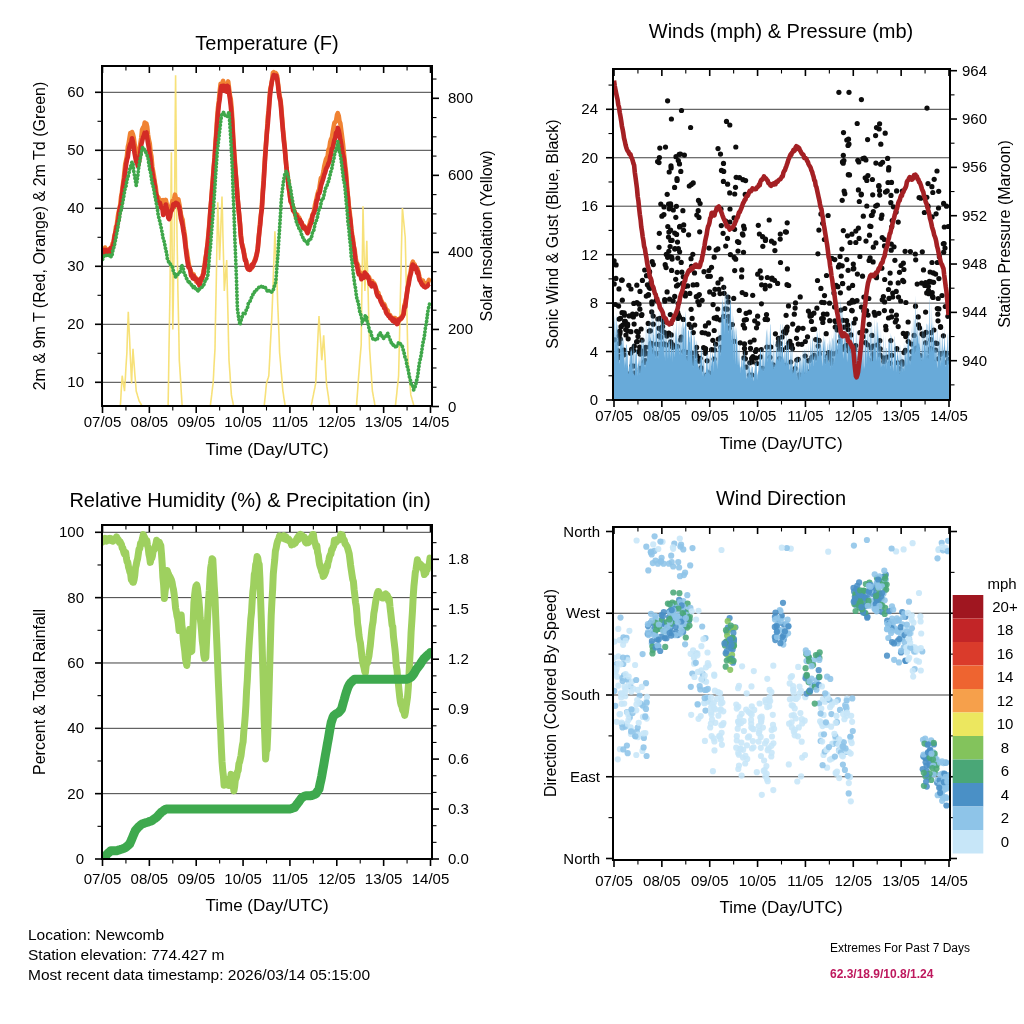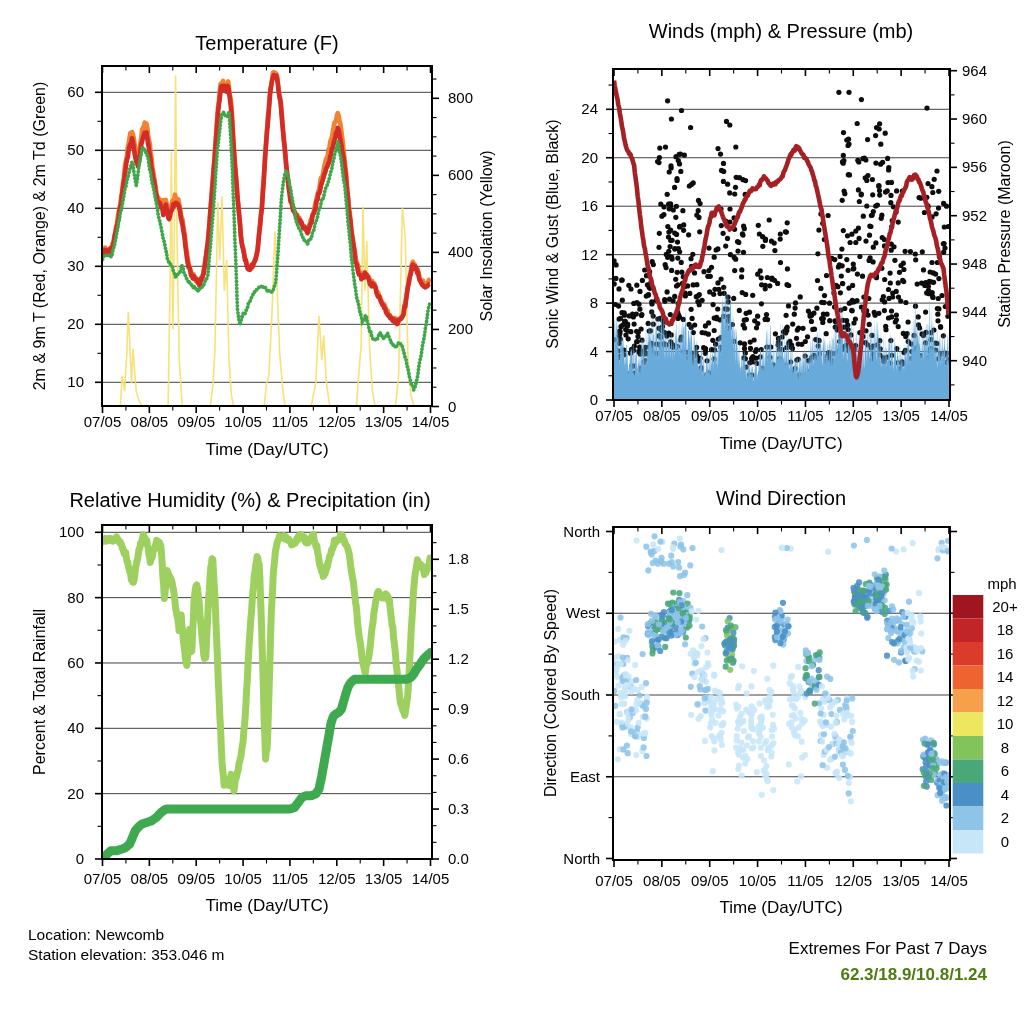--- a/index.html
+++ b/index.html
@@ -1,21 +1,21 @@
 <!DOCTYPE html>
 <html><head>
 <meta charset="utf-8">
 <style>
   html,body{margin:0;padding:0;background:#fff;}
   .page{position:relative;width:1024px;height:1024px;background:#ffffff;overflow:hidden;
         font-family:"Liberation Sans", sans-serif;}
   svg text{font-family:"Liberation Sans", sans-serif;}
   .footer-block{position:absolute;left:28px;top:925px;font-size:15.5px;color:#000;line-height:19.8px;}
   .footer-block span{display:block;}
-  .extremes-block{position:absolute;right:37px;top:936px;text-align:right;font-size:17px;color:#000;line-height:25.5px;}
+  .extremes-block{position:absolute;right:54px;top:936px;font-size:12px;color:#000;line-height:25.5px;}
   .extremes-values{font-weight:bold;}
 </style>
 </head>
 <body>
 
 <div class="page">
   <svg id="fig" width="1024" height="1024" viewBox="0 0 1024 1024">
       <defs>
         <clipPath id="clip1">
           <rect x="102" y="66" width="330" height="340"></rect>
@@ -2459,20 +2459,21 @@
           <text x="1005" y="823.25" font-size="15" text-anchor="middle" fill="#000">2</text>
           <rect x="952.7" y="830" width="30.6" height="23.5" fill="#c7e6f8"></rect>
           <text x="1005" y="846.75" font-size="15" text-anchor="middle" fill="#000">0</text>
           <text x="1002" y="589" font-size="15" text-anchor="middle" fill="#000">mph</text>
         </g>
       </g>
     </svg>
 
   <div class="footer-block">
     <span>Location: Newcomb</span>
-    <span>Station elevation: 353.046 m</span>
+    <span>Station elevation: 774.427 m</span>
+    <span>Most recent data timestamp: 2026/03/14 05:15:00</span>
   </div>
 
   <div class="extremes-block">
     <span style="display:block">Extremes For Past 7 Days</span>
-    <span style="display:block;color:#4d7c0f" class="extremes-values">62.3/18.9/10.8/1.24</span>
+    <span style="display:block;color:#be185d" class="extremes-values">62.3/18.9/10.8/1.24</span>
   </div>
 </div>
 
 </body></html>

